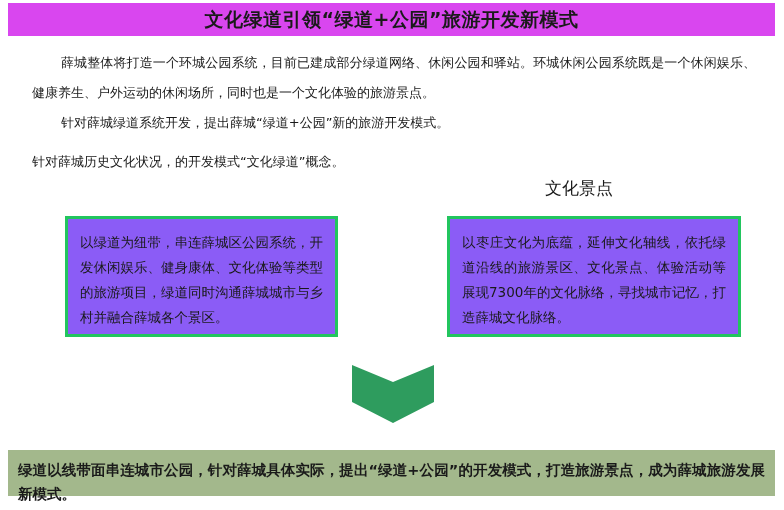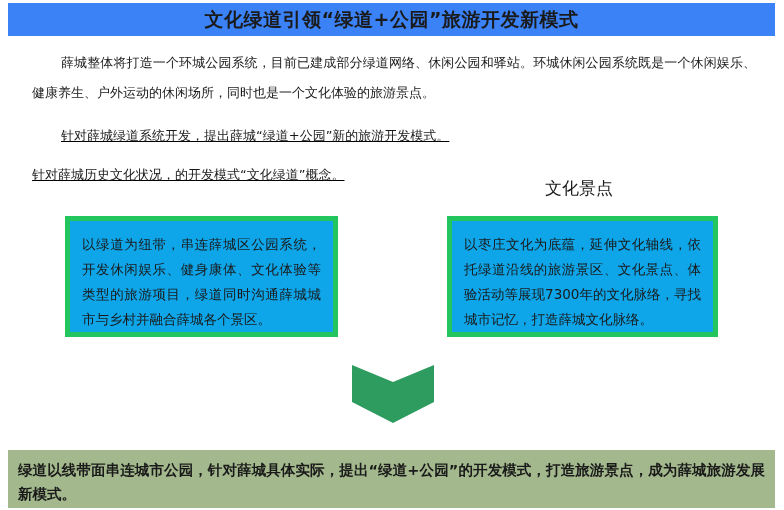--- a/index.html
+++ b/index.html
@@ -21,21 +21,21 @@
     height: 510px;
   }
 
   
   .title-banner {
     position: absolute;
     left: 8px;
     top: 3px;
     width: 767px;
     height: 33px;
-    background: #3b82f6;
+    background: #d946ef;
     display: flex;
     align-items: center;
     justify-content: center;
   }
   .title-banner .title-text {
     font-size: 19px;
     font-weight: 700;
     color: #1a1a1a;
     letter-spacing: 0.5px;
     line-height: 1;
@@ -56,23 +56,22 @@
     text-align: justify;
     margin: 8px;
   }
   .para.indent {
     text-indent: 29px;
   }
 
   .second-block {
     position: absolute;
     left: 24px;
-    top: 112px;
+    top: 99px;
     width: 740px;
-    text-decoration: underline;
   }
   .second-block .para {
     line-height: 31px;
   }
 
   
   .col-heading {
     position: absolute;
     font-size: 17px;
     color: #1a1a1a;
@@ -85,35 +84,35 @@
     margin-top: 48px;
   }
   .col-heading.right {
     left: 545px;
     top: 180px;
   }
 
   
   .text-box {
     position: absolute;
-    border: 5px solid #22c55e;
-    background: #0ea5e9;
+    border: 3px solid #22c55e;
+    background: #8b5cf6;
     box-sizing: border-box;
     padding: 11px 12px 10px 12px;
   }
   .text-box.left {
     left: 65px;
     top: 216px;
     width: 273px;
     height: 121px;
   }
   .text-box.right {
     left: 447px;
     top: 216px;
-    width: 271px;
+    width: 294px;
     height: 121px;
   }
   .text-box .box-text {
     font-size: 13.5px;
     color: #1a1a1a;
     line-height: 25px;
     text-align: justify;
     margin: 0;
   }
 
@@ -130,21 +129,21 @@
     width: 82px;
     height: 58px;
   }
 
   
   .bottom-banner {
     position: absolute;
     left: 8px;
     top: 450px;
     width: 767px;
-    height: 58px;
+    height: 46px;
     background: #a3b88c;
     box-sizing: border-box;
     padding: 8px 10px 0 10px;
   }
   .bottom-banner .banner-text {
     font-size: 14.5px;
     font-weight: 700;
     color: #1a1a1a;
     line-height: 24px;
     text-align: justify;

